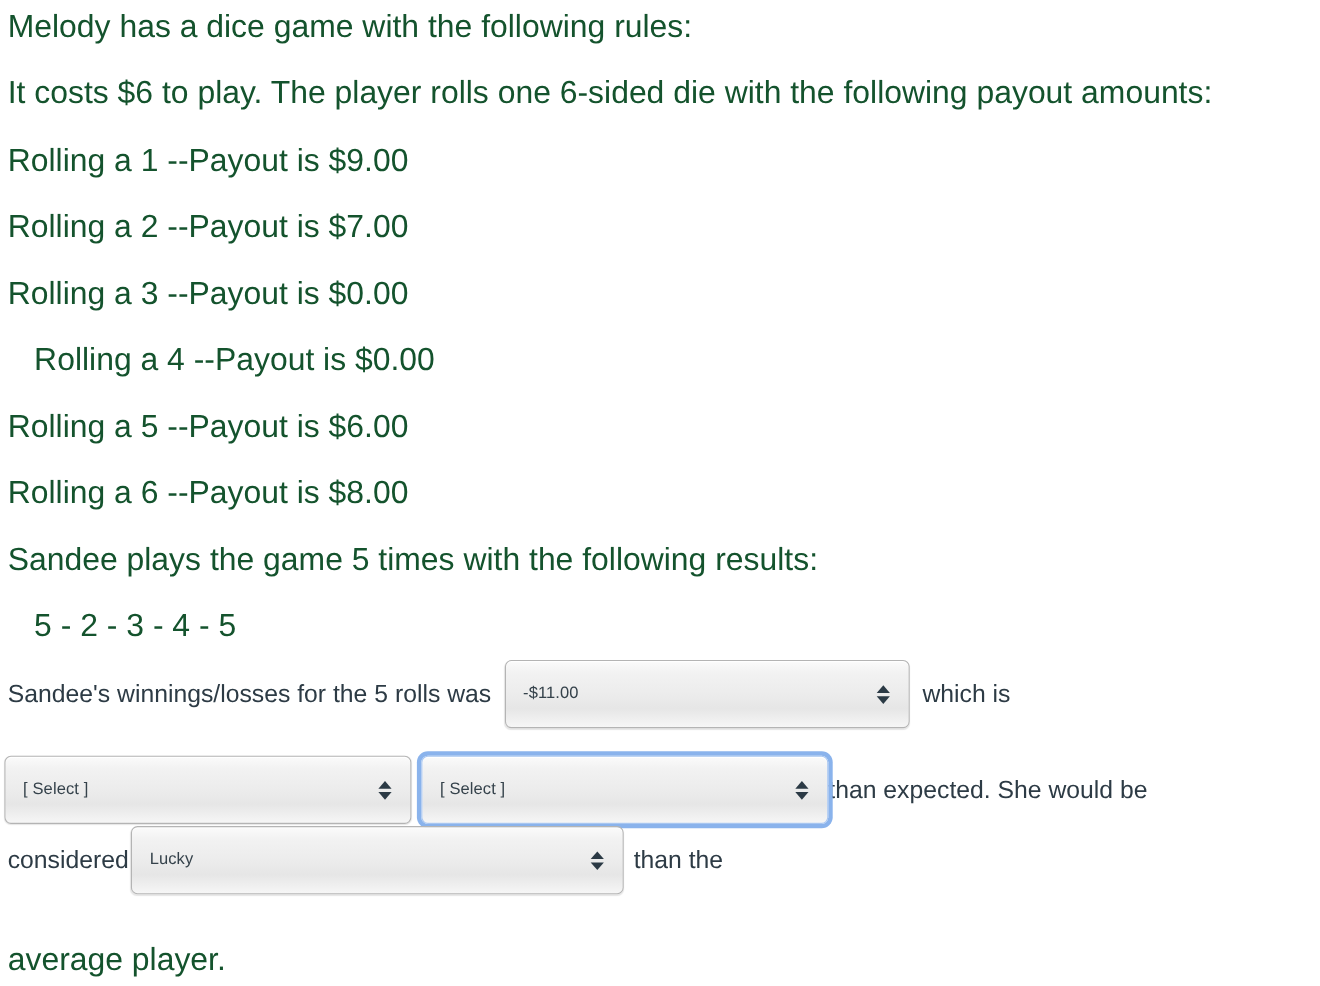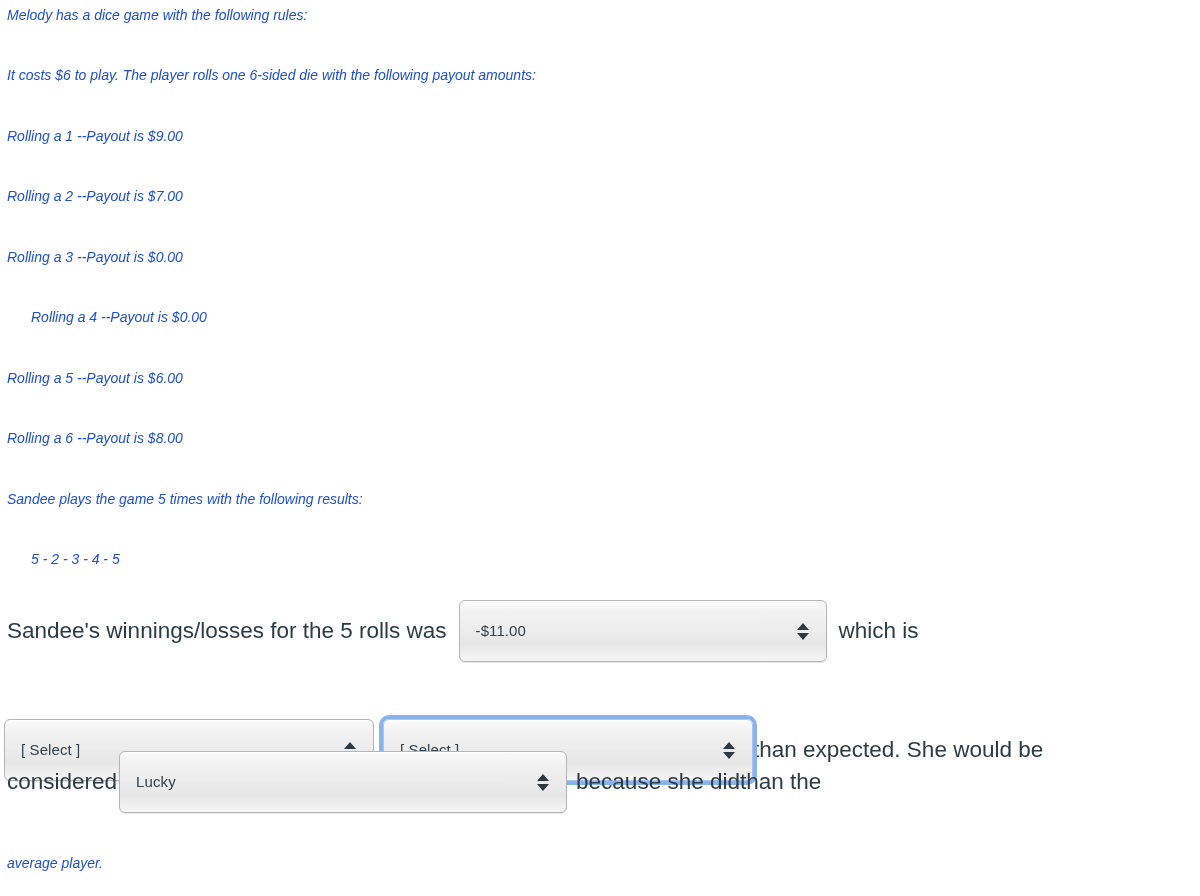--- a/index.html
+++ b/index.html
@@ -25,23 +25,22 @@
     height: 896px;
     padding: 0;
     box-sizing: border-box;
   }
 
   
   .para {
     position: absolute;
     left: 7px;
     white-space: nowrap;
-    font-size: 14px;
-    color: #1d4ed8;
-    font-style: italic;
+    font-size: 29px;
+    color: #14532d;
   }
 
   
   .inline-row {
     position: absolute;
     left: 7px;
     display: flex;
     align-items: center;
     white-space: nowrap;
   }
@@ -117,21 +116,21 @@
   #p3 { top: 128px; }
   #p4 { top: 188px; }
   #p5 { top: 249px; }
   #p6 { top: 309px; margin-left: 24px; }
   #p7 { top: 370px; }
   #p8 { top: 430px; }
   #p9 { top: 491px; }
   #p10 { top: 551px; margin-left: 24px; }
 
   #row-winnings { top: 600px; }
-  #row-selects  { top: 719px; left: 4px; text-align: center; }
+  #row-selects  { top: 687px; left: 4px; text-align: center; }
   #row-considered { top: 751px; }
   #p-last { top: 855px; }
 
   #sel-winnings { width: 368px; margin: 0 12px 0 12px; }
   #sel-compare-a { width: 370px; margin: 0 0 0 0; }
   #sel-compare-b { width: 370px; margin: 0 0 0 9px; }
   #sel-lucky { width: 448px; margin: 0 9px 0 2px; }
   #sel-better { width: 370px; margin: 0 9px 0 10px; }
 </style>
 </head>
@@ -184,19 +183,18 @@
 
   <div class="inline-row" id="row-considered">
     <span class="txt">considered</span>
     <span class="select" id="sel-lucky">
       <span class="label">Lucky</span>
       <span class="arrows">
         <span class="up"></span>
           <span class="down"></span>
       </span>
     </span>
-    <span class="txt">because she did</span>
     <span class="txt">than the</span>
   </div>
 
   <div class="para" id="p-last">average player.</div>
 
 </div>
 
 </body></html>

